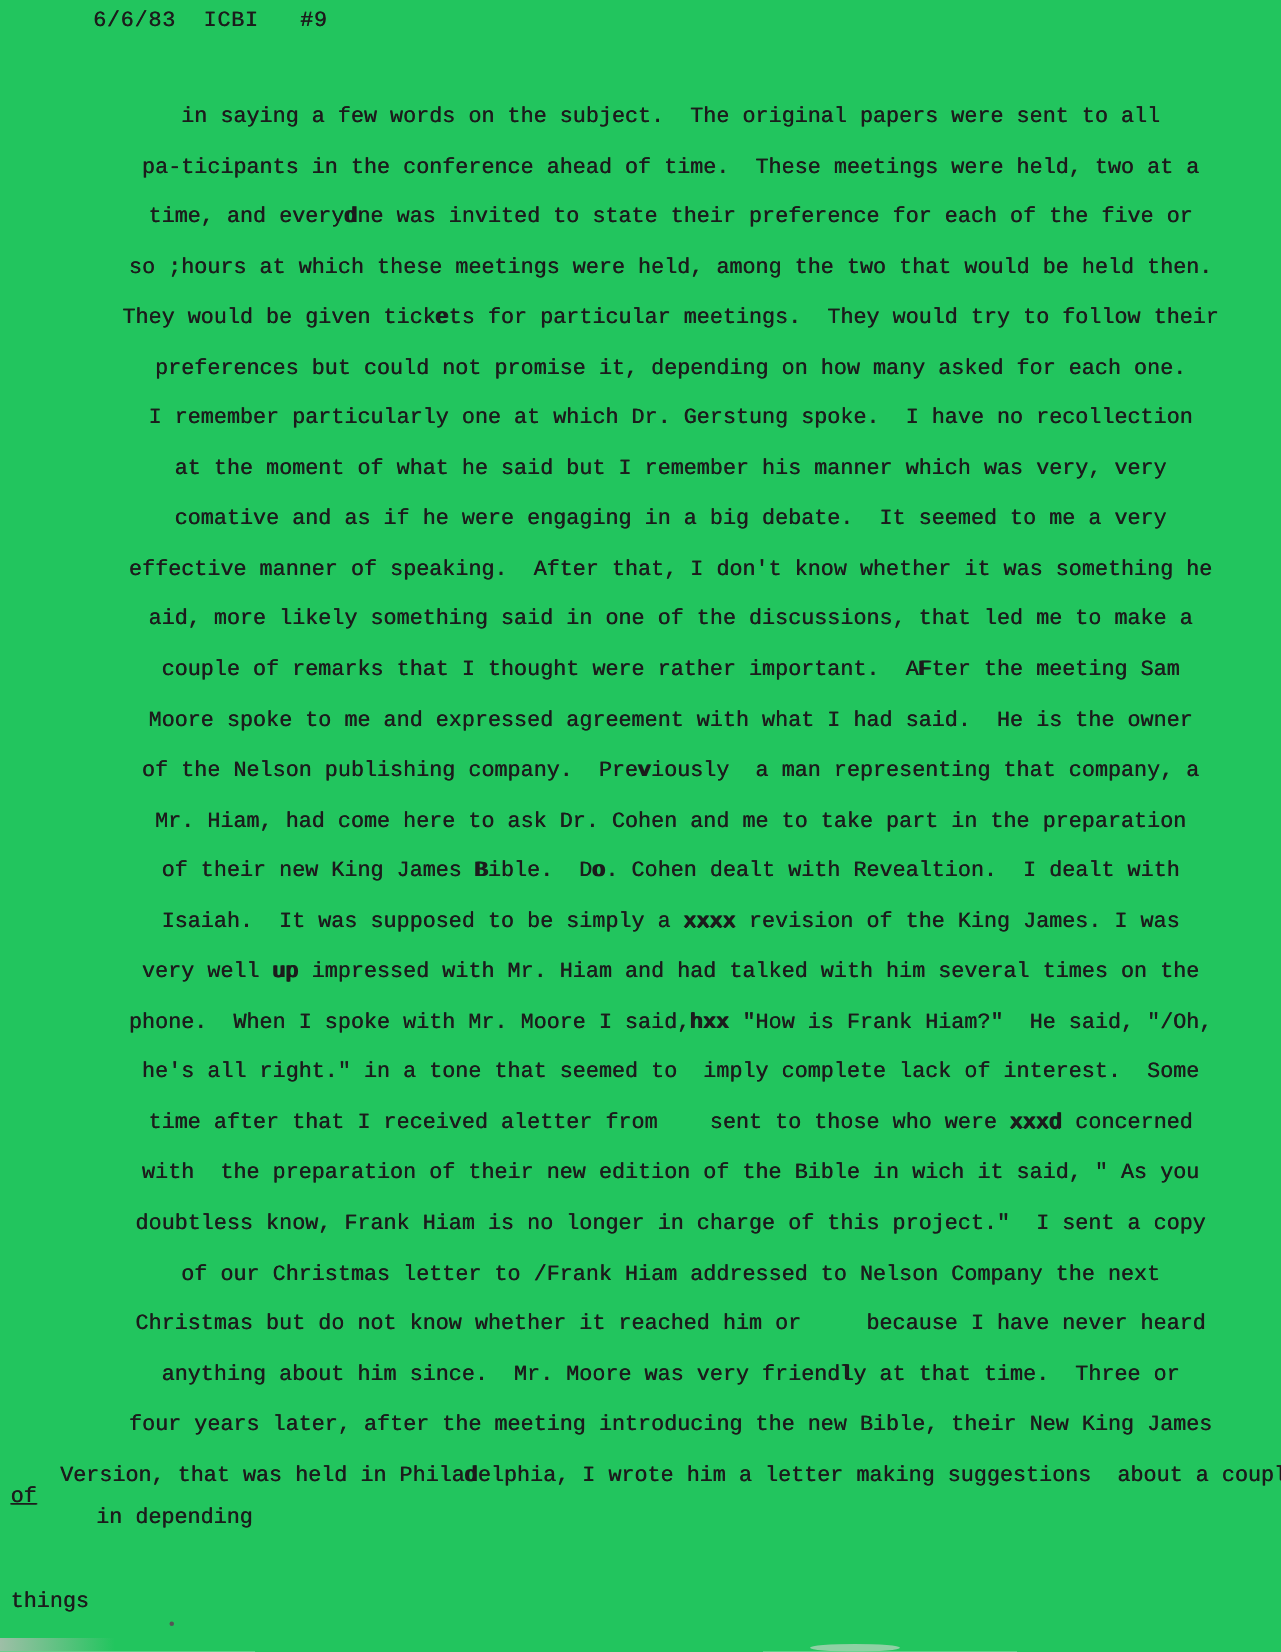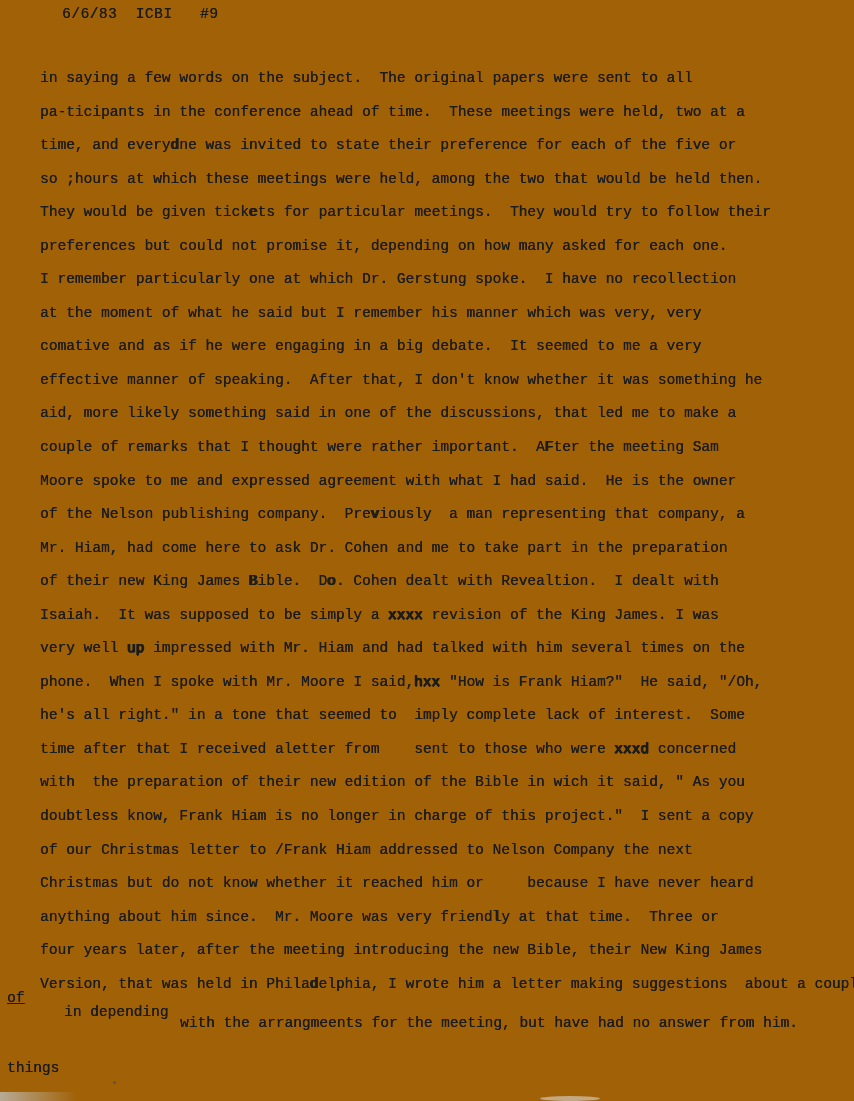--- a/index.html
+++ b/index.html
@@ -1,38 +1,38 @@
 <!DOCTYPE html>
 <html><head>
 <meta charset="utf-8">
 <style>
   html,body{margin:0;padding:0;}
   .page{
     position:relative;
     width:854px;height:1101px;
-    background:#a16207;
+    background:#22c55e;
     overflow:hidden;
     font-family:"Liberation Mono","DejaVu Sans Mono",monospace;
     color:#1c1c1c;
   }
   .txt{
     white-space:pre;
     font-size:14.5px;
     text-shadow:0.3px 0 0 currentColor;
   }
   .header{
     position:absolute;left:62px;top:4px;
     line-height:20px;
     letter-spacing:0.5px;
   }
   .body-lines{
     position:absolute;left:40px;top:62px;right:0;
     line-height:33.55px;
   }
-  .line{height:33.55px;}
+  .line{height:33.55px;text-align:center;}
   
   .ov{text-shadow:0.8px 0 0 currentColor,-0.8px 0 0 currentColor;}
   
   .xx{
     font-weight:normal;
     text-shadow:0.7px 0 0 currentColor,-0.7px 0 0 currentColor,0 0.5px 0 currentColor;
   }
   .margin-note-of{position:absolute;left:7px;top:990px;line-height:16px;text-decoration:underline;}
   .margin-note-things{position:absolute;left:7px;top:1060px;line-height:16px;}
   .insert-note{position:absolute;left:64px;top:1004px;line-height:16px;}
@@ -59,19 +59,18 @@
   <div class="txt header">6/6/83  ICBI   #9</div>
 
   <div class="txt body-lines"><div class="line">in saying a few words on the subject.  The original papers were sent to all</div><div class="line">pa-ticipants in the conference ahead of time.  These meetings were held, two at a</div><div class="line"><span>time, and every</span><span class="ov">d</span><span>ne was invited to state their preference for each of the five or</span></div><div class="line">so ;hours at which these meetings were held, among the two that would be held then.</div><div class="line"><span>They would be given tick</span><span class="ov">e</span><span>ts for particular meetings.  They would try to follow their</span></div><div class="line">preferences but could not promise it, depending on how many asked for each one.</div><div class="line">I remember particularly one at which Dr. Gerstung spoke.  I have no recollection</div><div class="line">at the moment of what he said but I remember his manner which was very, very</div><div class="line">comative and as if he were engaging in a big debate.  It seemed to me a very</div><div class="line">effective manner of speaking.  After that, I don't know whether it was something he</div><div class="line">aid, more likely something said in one of the discussions, that led me to make a</div><div class="line"><span>couple of remarks that I thought were rather important.  A</span><span class="ov">F</span><span>ter the meeting Sam</span></div><div class="line">Moore spoke to me and expressed agreement with what I had said.  He is the owner</div><div class="line"><span>of the Nelson publishing company.  Pre</span><span class="ov">v</span><span>iously  a man representing that company, a</span></div><div class="line">Mr. Hiam, had come here to ask Dr. Cohen and me to take part in the preparation</div><div class="line"><span>of their new King James </span><span class="ov">B</span><span>ible.  D</span><span class="ov">o</span><span>. Cohen dealt with Revealtion.  I dealt with</span></div><div class="line"><span>Isaiah.  It was supposed to be simply a </span><span class="xx">xxxx</span><span> revision of the King James. I was</span></div><div class="line"><span>very well </span><span class="xx">up</span><span> impressed with Mr. Hiam and had talked with him several times on the</span></div><div class="line"><span>phone.  When I spoke with Mr. Moore I said,</span><span class="xx">hxx</span><span> "How is Frank Hiam?"  He said, "/Oh,</span></div><div class="line">he's all right." in a tone that seemed to  imply complete lack of interest.  Some</div><div class="line"><span>time after that I received aletter from    sent to those who were </span><span class="xx">xxxd</span><span> concerned</span></div><div class="line">with  the preparation of their new edition of the Bible in wich it said, " As you</div><div class="line">doubtless know, Frank Hiam is no longer in charge of this project."  I sent a copy</div><div class="line">of our Christmas letter to /Frank Hiam addressed to Nelson Company the next</div><div class="line">Christmas but do not know whether it reached him or     because I have never heard</div><div class="line"><span>anything about him since.  Mr. Moore was very friend</span><span class="ov">l</span><span>y at that time.  Three or</span></div><div class="line">four years later, after the meeting introducing the new Bible, their New King James</div><div class="line"><span>Version, that was held in Phila</span><span class="ov">d</span><span>elphia, I wrote him a letter making suggestions  about a couple</span></div></div>
 
   <div class="txt margin-note-of">of</div>
 
   <div class="txt margin-note-things">things</div>
 
   <div class="txt insert-note">in depending</div>
 
-  <div class="txt closing-line">with the arrangmeents for the meeting, but have had no answer from him.</div>
 
   <div class="artifact-dot"></div>
   <div class="smudge-left"></div>
   <div class="smudge-mid"></div>
 
 </div>
 
 </body></html>

